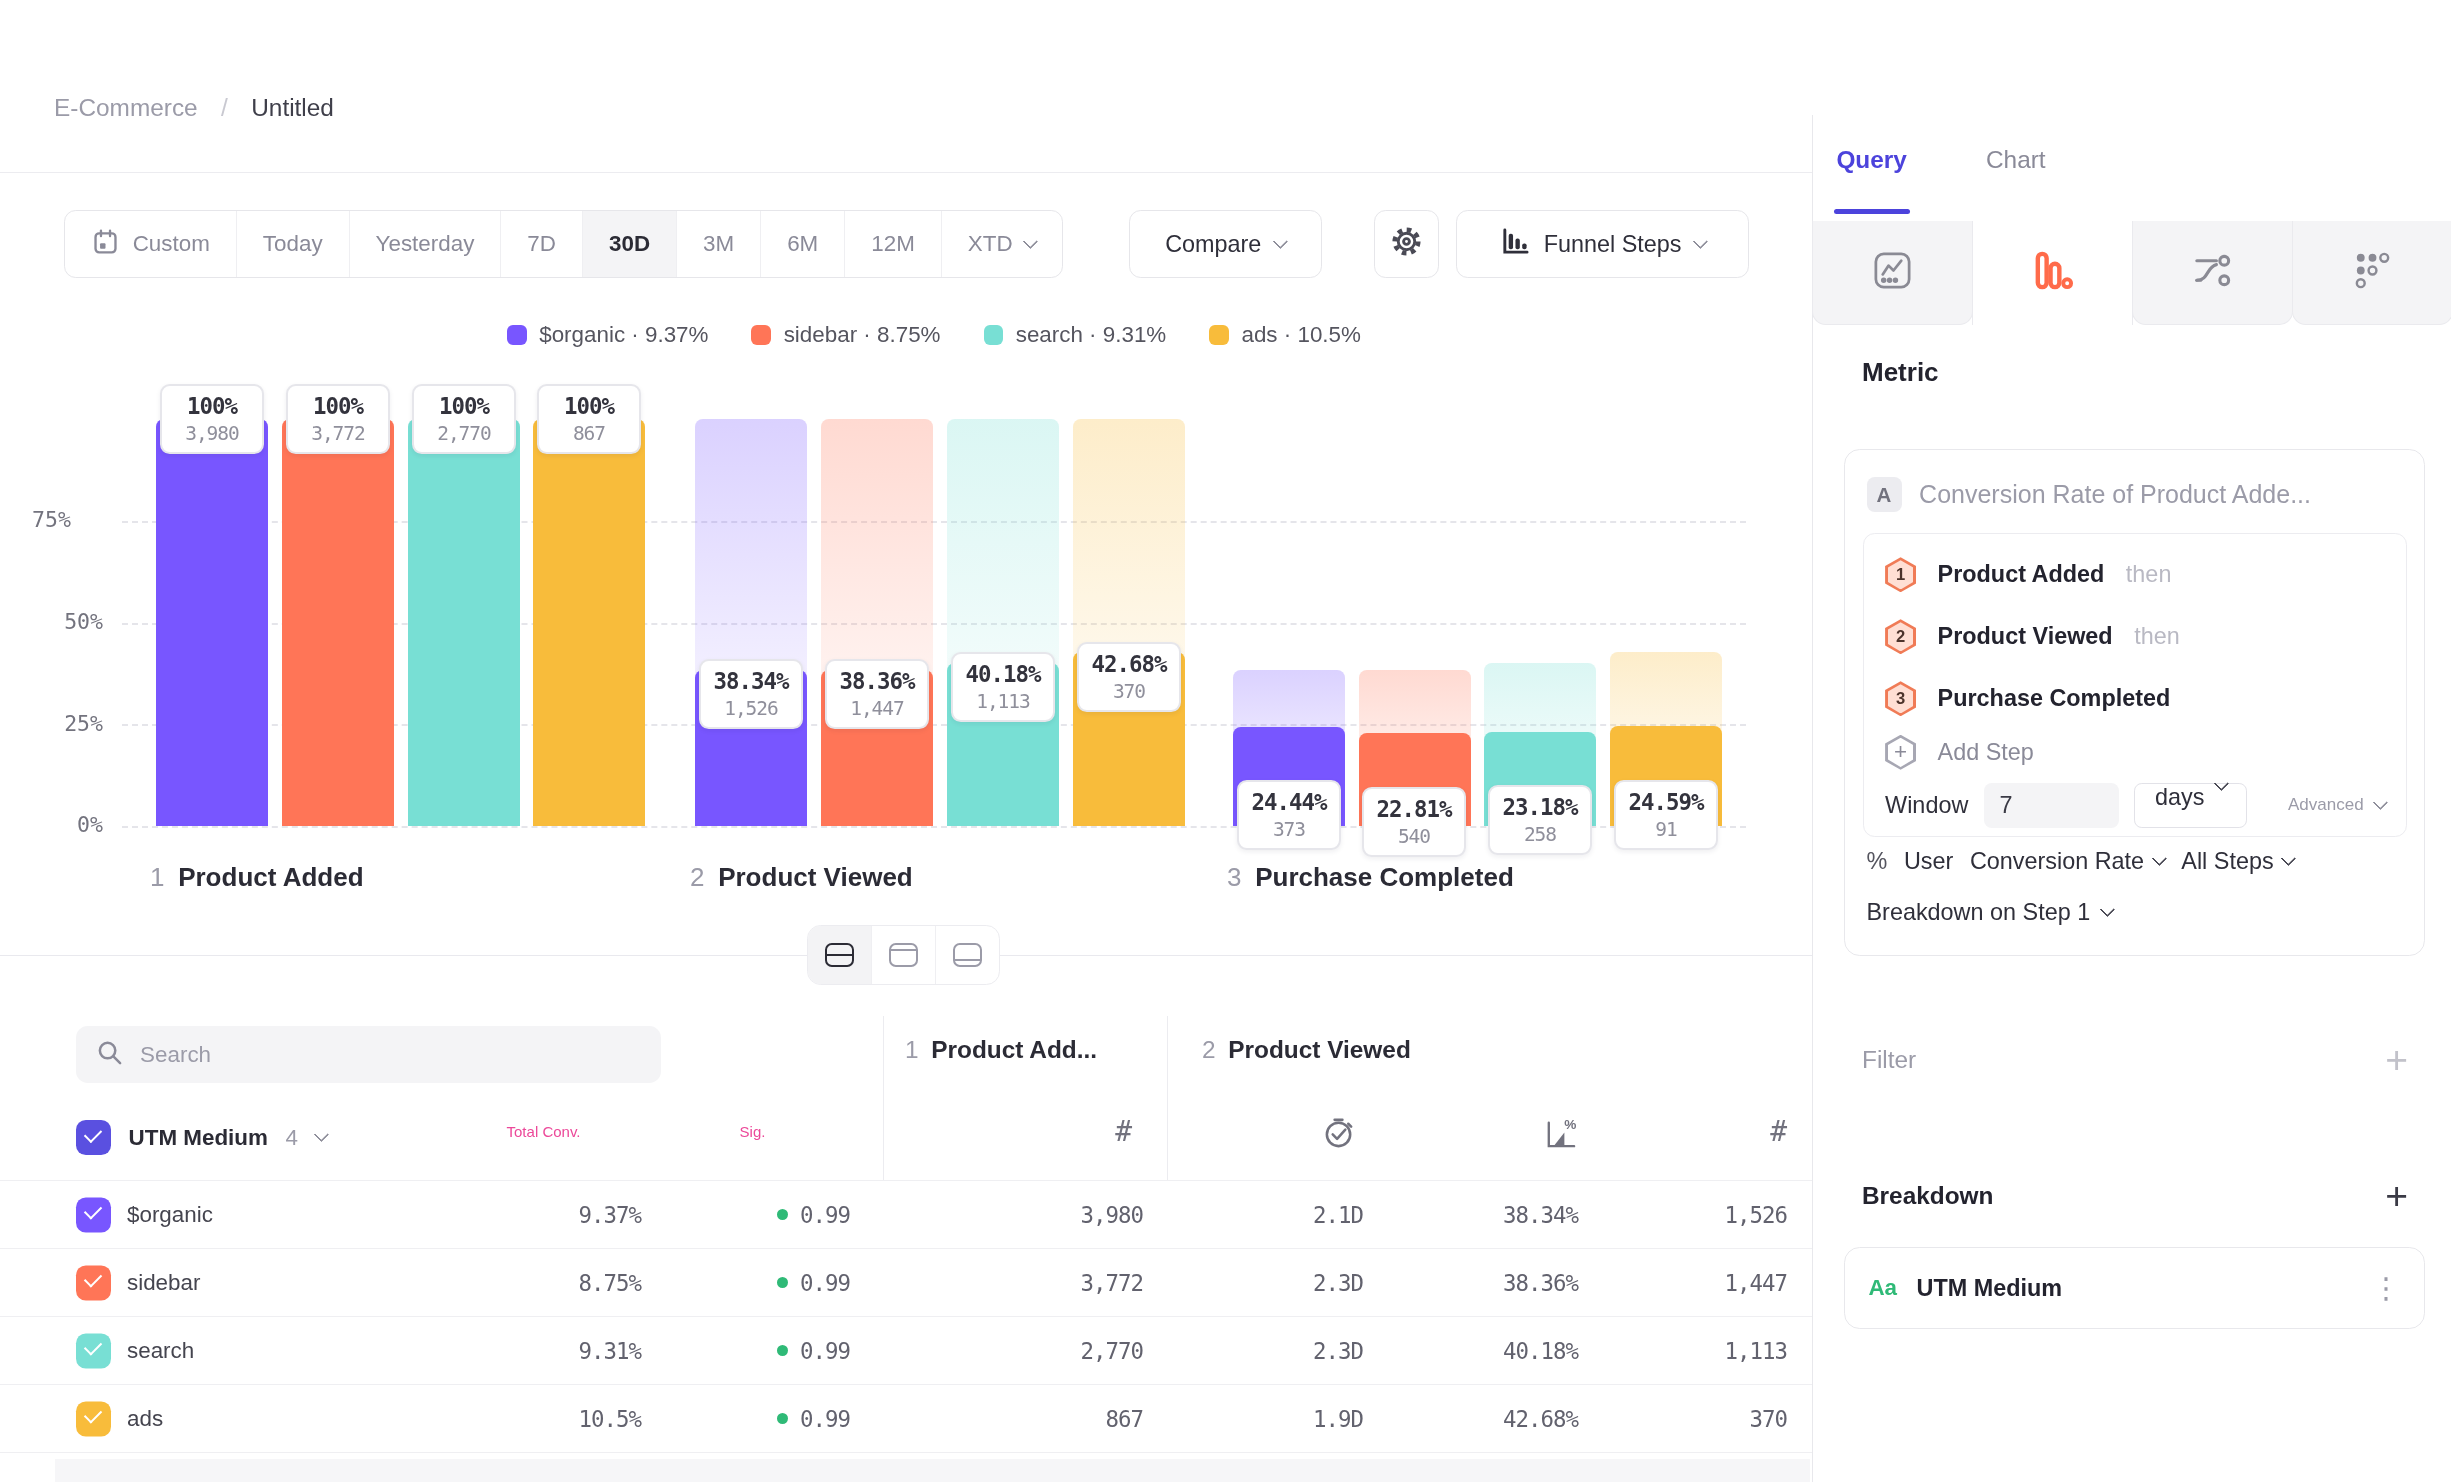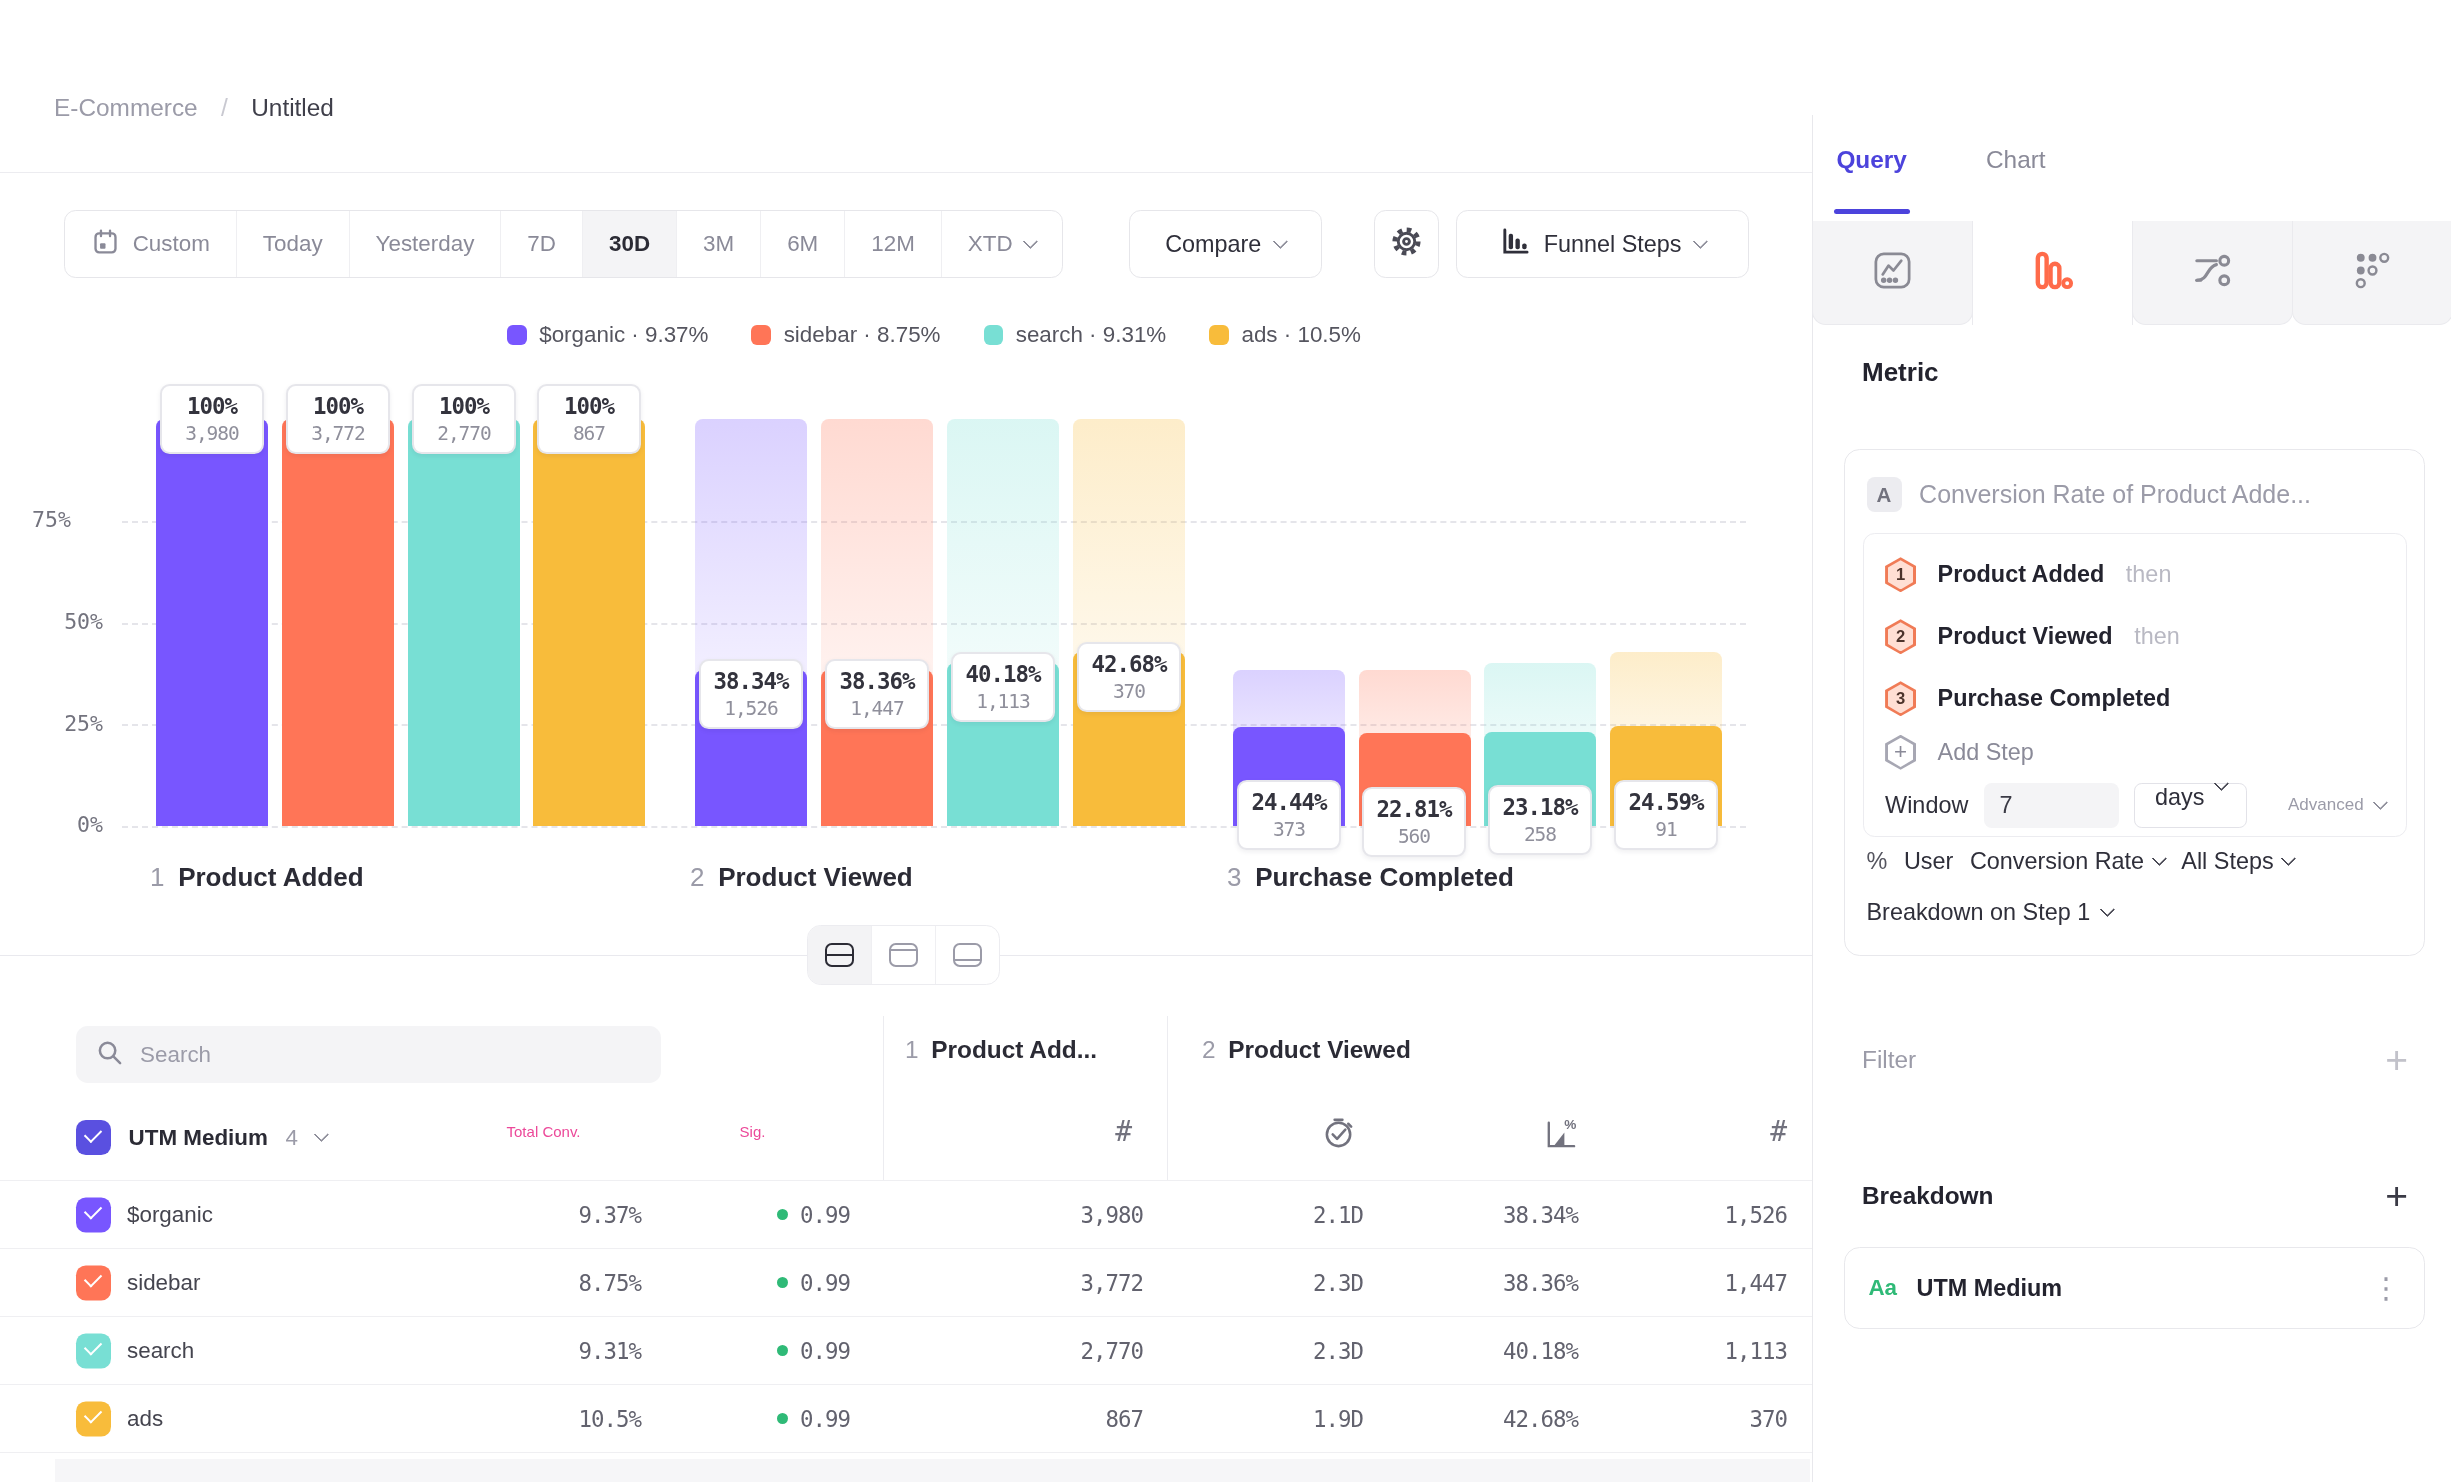--- a/index.html
+++ b/index.html
@@ -321,21 +321,21 @@
       <div class="bar" style="left: 1233px; top: 670px; width: 112px; height: 156px; background: linear-gradient(rgba(120, 86, 255, 0.27) 0%, rgba(120, 86, 255, 0.02) 90%);"></div>
       <div class="bar" style="left: 1233px; top: 727px; width: 112px; height: 99px; background: rgb(120, 86, 255);"></div>
       <div class="blabel" style="left: 1237px; top: 780px;">
         <div class="p">24.44%</div>
         <div class="c">373</div>
       </div>
       <div class="bar" style="left: 1359px; top: 670px; width: 112px; height: 156px; background: linear-gradient(rgba(255, 117, 87, 0.27) 0%, rgba(255, 117, 87, 0.02) 90%);"></div>
       <div class="bar" style="left: 1359px; top: 733px; width: 112px; height: 93px; background: rgb(255, 117, 87);"></div>
       <div class="blabel" style="left: 1362px; top: 787px;">
         <div class="p">22.81%</div>
-        <div class="c">560</div>
+        <div class="c">540</div>
       </div>
       <div class="bar" style="left: 1484px; top: 663px; width: 112px; height: 163px; background: linear-gradient(rgba(120, 223, 212, 0.27) 0%, rgba(120, 223, 212, 0.02) 90%);"></div>
       <div class="bar" style="left: 1484px; top: 732px; width: 112px; height: 94px; background: rgb(120, 223, 212);"></div>
       <div class="blabel" style="left: 1488px; top: 785px;">
         <div class="p">23.18%</div>
         <div class="c">258</div>
       </div>
       <div class="bar" style="left: 1610px; top: 652px; width: 112px; height: 174px; background: linear-gradient(rgba(248, 188, 59, 0.27) 0%, rgba(248, 188, 59, 0.02) 90%);"></div>
       <div class="bar" style="left: 1610px; top: 726px; width: 112px; height: 100px; background: rgb(248, 188, 59);"></div>
       <div class="blabel" style="left: 1614px; top: 780px;">

